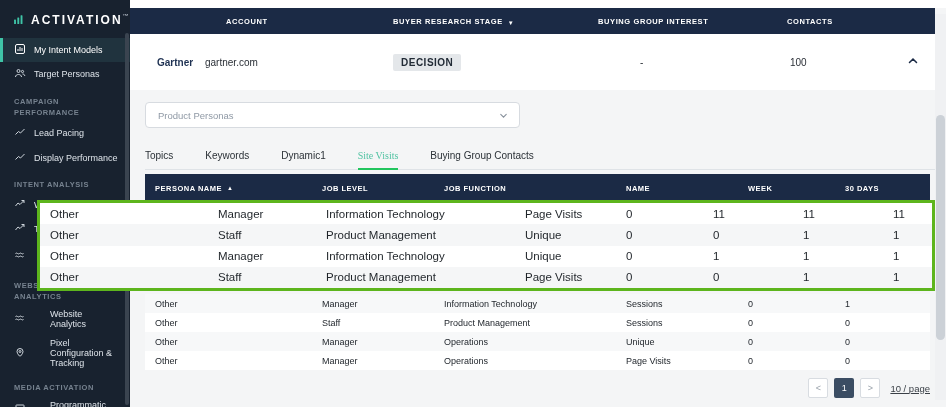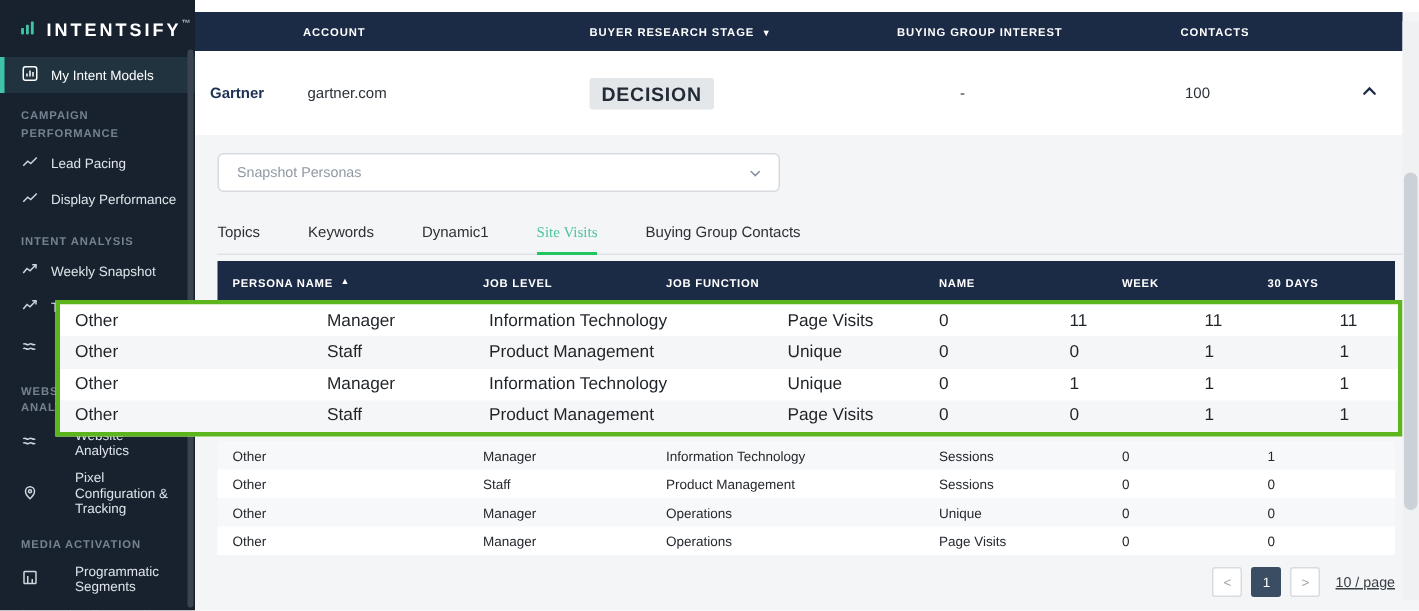--- a/index.html
+++ b/index.html
@@ -24,30 +24,30 @@
   .nav-item svg { flex:0 0 auto; }
   .sb-scroll { position:absolute; right:1px; top:33px; width:4px; height:372px;
     background:#3a4450; border-radius:2px; }
 
   
   .main { position:absolute; left:130px; top:0; width:816px; height:407px; background:#f4f5f6; }
   .top-white { height:8px; background:#fff; }
 
   .acct-grid { width:805px; display:grid; grid-template-columns:250px 210px 185px 115px 45px; align-items:center; }
   .acct-header { height:26px; background:#1b2a45; color:#fff; font-size:7.5px; font-weight:bold; letter-spacing:.6px; }
-  .h-account { padding-left:72px; }
+  .h-account { padding-left:96px; }
   .h-stage { padding-left:13px; display:flex; align-items:flex-end; gap:5px; cursor:pointer; }
   .h-interest { padding-left:8px; }
   .h-contacts { padding-left:12px; }
   .sort-caret { font-size:6px; }
 
   .acct-row { height:56px; background:#fff; font-size:10px; color:#2a2f36; }
   .cell-account { display:flex; align-items:center; }
-  .acct-name { width:75px; padding-left:10px; font-weight:bold; color:#1e3152; cursor:pointer; }
-  .badge { display:inline-block; background:#e4e7ea; color:#222b36; font-size:13px; font-weight:bold;
+  .acct-name { width:75px; padding-left:27px; font-weight:bold; color:#1e3152; cursor:pointer; }
+  .badge { display:inline-block; background:#e4e7ea; color:#222b36; font-size:10px; font-weight:bold;
     letter-spacing:.5px; padding:3px 8px; border-radius:2px; margin-left:13px; }
   .cell-interest { padding-left:50px; }
   .cell-contacts { padding-left:15px; }
   .cell-chevron { display:flex; justify-content:center; cursor:pointer; }
 
   .dropdown { margin:12px 0 0 15px; width:375px; height:26px; background:#fff;
     border:1px solid #d7dbe0; border-radius:4px; display:flex; align-items:center;
     justify-content:space-between; cursor:pointer; }
   .dd-placeholder { padding-left:12px; color:#8f99a5; font-size:9.5px; }
   .dd-chevron { width:32px; display:flex; justify-content:center; }
@@ -97,29 +97,38 @@
   <div class="logo">
     <span>
       <svg width="13" height="13" viewBox="0 0 24 24">
           <g fill="#3fc4a7">
             <rect x="2" y="14" width="3.5" height="8" rx="1"></rect>
             <rect x="8" y="10" width="3.5" height="12" rx="1"></rect>
             <rect x="14" y="6" width="3.5" height="16" rx="1"></rect>
           </g>
         </svg>
     </span>
-    <span class="logo-text"><span>INTENTSIFY</span><sup class="logo-tm">™</sup></span>
+    <span class="logo-text"><span>ACTIVATION</span><sup class="logo-tm">™</sup></span>
   </div>
 
   <div class="nav-item active">
     <span><svg width="12" height="12" viewBox="0 0 24 24" fill="none" stroke="#fff" stroke-width="2">
           <rect x="3" y="3" width="18" height="18" rx="3"></rect>
           <path d="M8 16v-4M12 16V8M16 16v-6"></path>
         </svg></span>
     <span>My Intent Models</span>
+  </div>
+  <div class="nav-item">
+    <span><svg width="12" height="12" viewBox="0 0 24 24" fill="none" stroke="#cfd6dd" stroke-width="2">
+          <circle cx="9" cy="8" r="3"></circle>
+          <path d="M3 20c0-3.3 2.7-5 6-5s6 1.7 6 5"></path>
+          <circle cx="17" cy="9" r="2.2"></circle>
+          <path d="M17 14c2.5 0 4.5 1.4 4.5 4"></path>
+        </svg></span>
+    <span>Target Personas</span>
   </div>
   <div class="nav-section">CAMPAIGN PERFORMANCE</div>
   <div class="nav-item">
     <span><svg width="12" height="12" viewBox="0 0 24 24" fill="none" stroke="#cfd6dd" stroke-width="2">
           <path d="M3 17l6-6 4 3 8-8"></path>
         </svg></span>
     <span>Lead Pacing</span>
   </div>
   <div class="nav-item">
     <span><svg width="12" height="12" viewBox="0 0 24 24" fill="none" stroke="#cfd6dd" stroke-width="2">
@@ -203,21 +212,21 @@
     <div class="cell-interest">-</div>
     <div class="cell-contacts">100</div>
     <div class="cell-chevron">
       <span><svg width="14" height="14" viewBox="0 0 24 24" fill="none" stroke="#1b2a45" stroke-width="2.6" stroke-linecap="round">
             <path d="M6 14.5L12 8.5l6 6"></path>
           </svg></span>
     </div>
   </div>
 
   <div class="dropdown">
-    <span class="dd-placeholder">Snapshot Personas</span>
+    <span class="dd-placeholder">Product Personas</span>
     <span class="dd-chevron">
         <svg width="11" height="11" viewBox="0 0 24 24" fill="none" stroke="#8a939e" stroke-width="2.4" stroke-linecap="round">
           <path d="M6 9.5l6 6 6-6"></path>
         </svg>
       </span>
   </div>
 
   <div class="tabs">
     <div class="tab">Topics</div>
     <div class="tab">Keywords</div>

